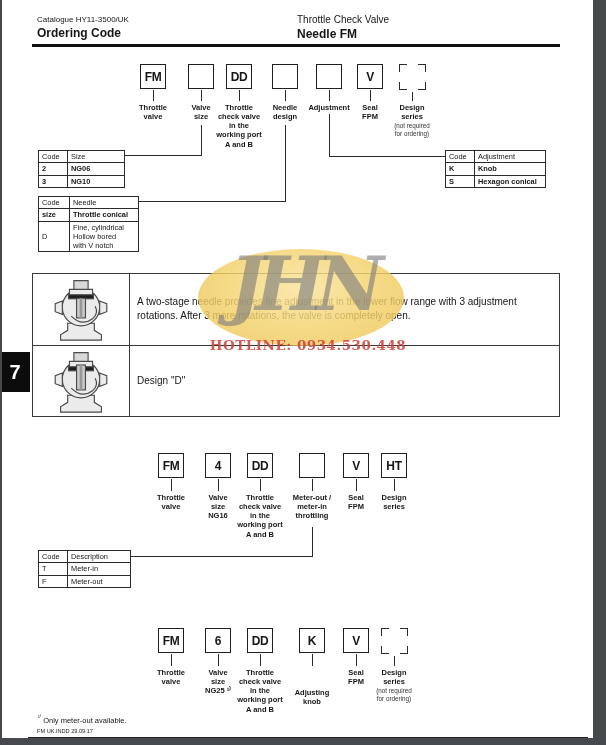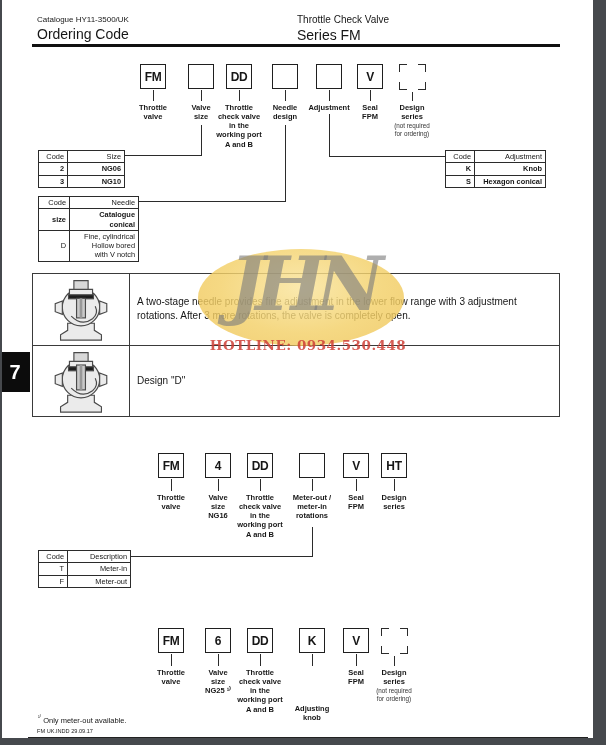--- a/index.html
+++ b/index.html
@@ -19,34 +19,34 @@
   .c-bl{left:0;bottom:0;border-bottom:1.6px solid #2b2b2b;border-left:1.6px solid #2b2b2b;}
   .c-br{right:0;bottom:0;border-bottom:1.6px solid #2b2b2b;border-right:1.6px solid #2b2b2b;}
   .clabel{position:absolute;transform:translateX(-50%);text-align:center;white-space:pre-line;
           font-weight:bold;font-size:7.5px;line-height:1.22;}
   .cnote{position:absolute;transform:translateX(-50%);text-align:center;white-space:pre-line;
          font-weight:normal;font-size:6.3px;line-height:1.2;color:#333;}
   .vl{position:absolute;width:1px;background:#2b2b2b;}
   .hl{position:absolute;height:1px;background:#2b2b2b;}
   
   .mt{position:absolute;border-collapse:collapse;background:#fff;border:1.5px solid #2b2b2b;}
-  .mt td{border:1px solid #2b2b2b;font-size:7.4px;text-align:right;padding:1px 3px;line-height:1.25;}
+  .mt td{border:1px solid #2b2b2b;font-size:7.4px;text-align:left;padding:1px 3px;line-height:1.25;}
   .mt td.b{font-weight:bold;}
   .mt td.pre{white-space:pre-line;}
   
   .bigtable{position:absolute;left:32px;top:273px;width:528px;height:144px;border:1.5px solid #3a3a3a;
             box-sizing:border-box;display:flex;flex-direction:column;}
   .bigrow{display:flex;flex:1;}
   .bigrow + .bigrow{border-top:1.2px solid #3a3a3a;}
   .imgcell{width:96px;border-right:1.2px solid #3a3a3a;display:flex;align-items:center;justify-content:center;}
   .txtcell{flex:1;display:flex;flex-direction:column;justify-content:center;padding:4px 10px 4px 7px;
            font-size:10px;line-height:1.4;}
   
   .smalltxt{font-size:8px;}
-  .h-bold{font-weight:normal;font-size:14px;}
+  .h-bold{font-weight:bold;font-size:12px;}
   
   .noticebox{position:absolute;left:228px;top:222px;width:120px;height:34px;border:1.6px solid #3a3a3a;
              background:rgba(255,255,255,.75);padding:2px;box-sizing:border-box;z-index:2;}
   .noticeinner{border:1px solid #3a3a3a;width:100%;height:100%;box-sizing:border-box;
                display:flex;flex-direction:column;align-items:center;justify-content:center;line-height:1.2;}
   .notice1{font-weight:bold;font-size:9.5px;}
   .notice2{font-size:9.5px;}
   
   #watermark{position:absolute;left:0;top:0;width:606px;height:540px;pointer-events:none;z-index:5;}
   .wm-ellipse{position:absolute;left:198px;top:249px;width:206px;height:97px;border-radius:50%;
@@ -65,21 +65,21 @@
   .docref{position:absolute;left:37px;top:728px;font-size:5.6px;color:#222;}
 </style>
 </head>
 <body>
 
 <div id="screen">
 
   <div class="abs smalltxt" style="left:37px;top:15px;">Catalogue HY11-3500/UK</div>
   <div class="abs h-bold" style="left:37px;top:26px;">Ordering Code</div>
   <div class="abs" style="left:297px;top:14px;font-size:10px;">Throttle Check Valve</div>
-  <div class="abs h-bold" style="left:297px;top:27px;">Series FM</div>
+  <div class="abs h-bold" style="left:297px;top:27px;">Needle FM</div>
   <div class="abs" style="left:32px;top:44px;width:528px;height:2.5px;background:#101010;"></div>
 
   <div class="codebox" style="left:140px;top:64px;">
       <span>FM</span>
     </div>
   <div class="codebox" style="left:188px;top:64px;">
       <span></span>
     </div>
   <div class="codebox" style="left:226px;top:64px;">
       <span>DD</span>
@@ -169,21 +169,21 @@
     </table>
 
   <table class="mt" style="left:38px;top:196px;">
     <tbody>
         <tr>
           <td style="width:24px;">Code</td>
           <td style="width:62px;">Needle</td>
         </tr>
     <tr>
           <td class="b">size</td>
-          <td class="b">Catalogue conical</td>
+          <td class="b">Throttle conical</td>
         </tr>
     <tr>
           <td>D</td>
           <td class="pre">Fine, cylindrical
 Hollow bored
 with V notch</td>
         </tr>
   </tbody>
     </table>
 
@@ -268,21 +268,21 @@
   <div class="clabel" style="left:218px;top:493px;width:40px;">Valve
 size
 NG16</div>
   <div class="clabel" style="left:260px;top:493px;width:58px;">Throttle
 check valve
 in the
 working port
 A and B</div>
   <div class="clabel" style="left:312px;top:493px;width:56px;">Meter-out /
 meter-in
-rotations</div>
+throttling</div>
   <div class="clabel" style="left:356px;top:493px;width:34px;">Seal
 FPM</div>
   <div class="clabel" style="left:394px;top:493px;width:44px;">Design
 series</div>
 
   <div class="vl" style="left:312px;top:527px;height:30px;"></div>
   <div class="hl" style="left:122px;top:556px;width:191px;"></div>
 
   <table class="mt" style="left:38px;top:550px;">
     <tbody>
@@ -333,21 +333,21 @@
   <div class="clabel" style="left:171px;top:668px;width:50px;">Throttle
 valve</div>
   <div class="clabel" style="left:218px;top:668px;width:44px;">Valve
 size
 NG25 ¹⁾</div>
   <div class="clabel" style="left:260px;top:668px;width:58px;">Throttle
 check valve
 in the
 working port
 A and B</div>
-  <div class="clabel" style="left:312px;top:704px;width:50px;text-align:center;">Adjusting
+  <div class="clabel" style="left:312px;top:688px;width:50px;text-align:center;">Adjusting
 knob</div>
   <div class="clabel" style="left:356px;top:668px;width:34px;">Seal
 FPM</div>
   <div class="clabel" style="left:394px;top:668px;width:44px;">Design
 series</div>
   <div class="cnote" style="left:394px;top:687px;width:52px;">(not required
 for ordering)</div>
 
   <div class="footnote">
     <sup style="font-size:5.5px;">¹⁾</sup>

